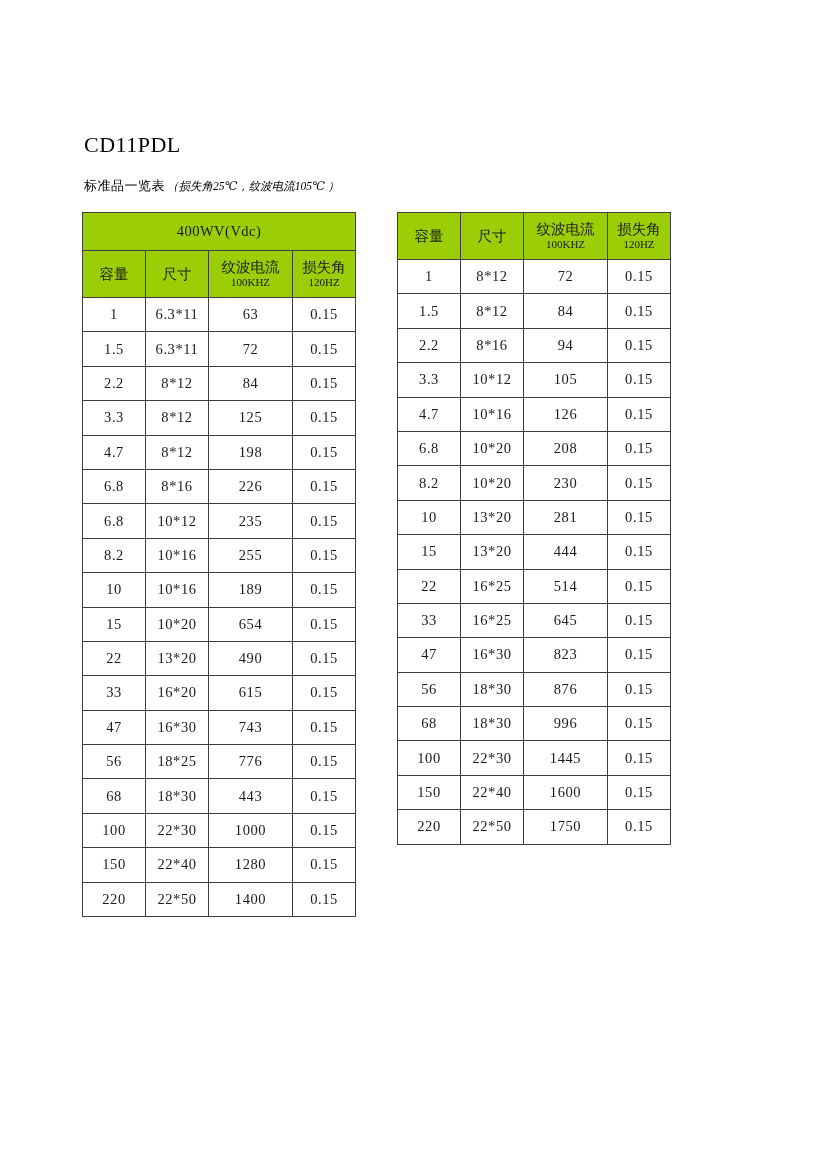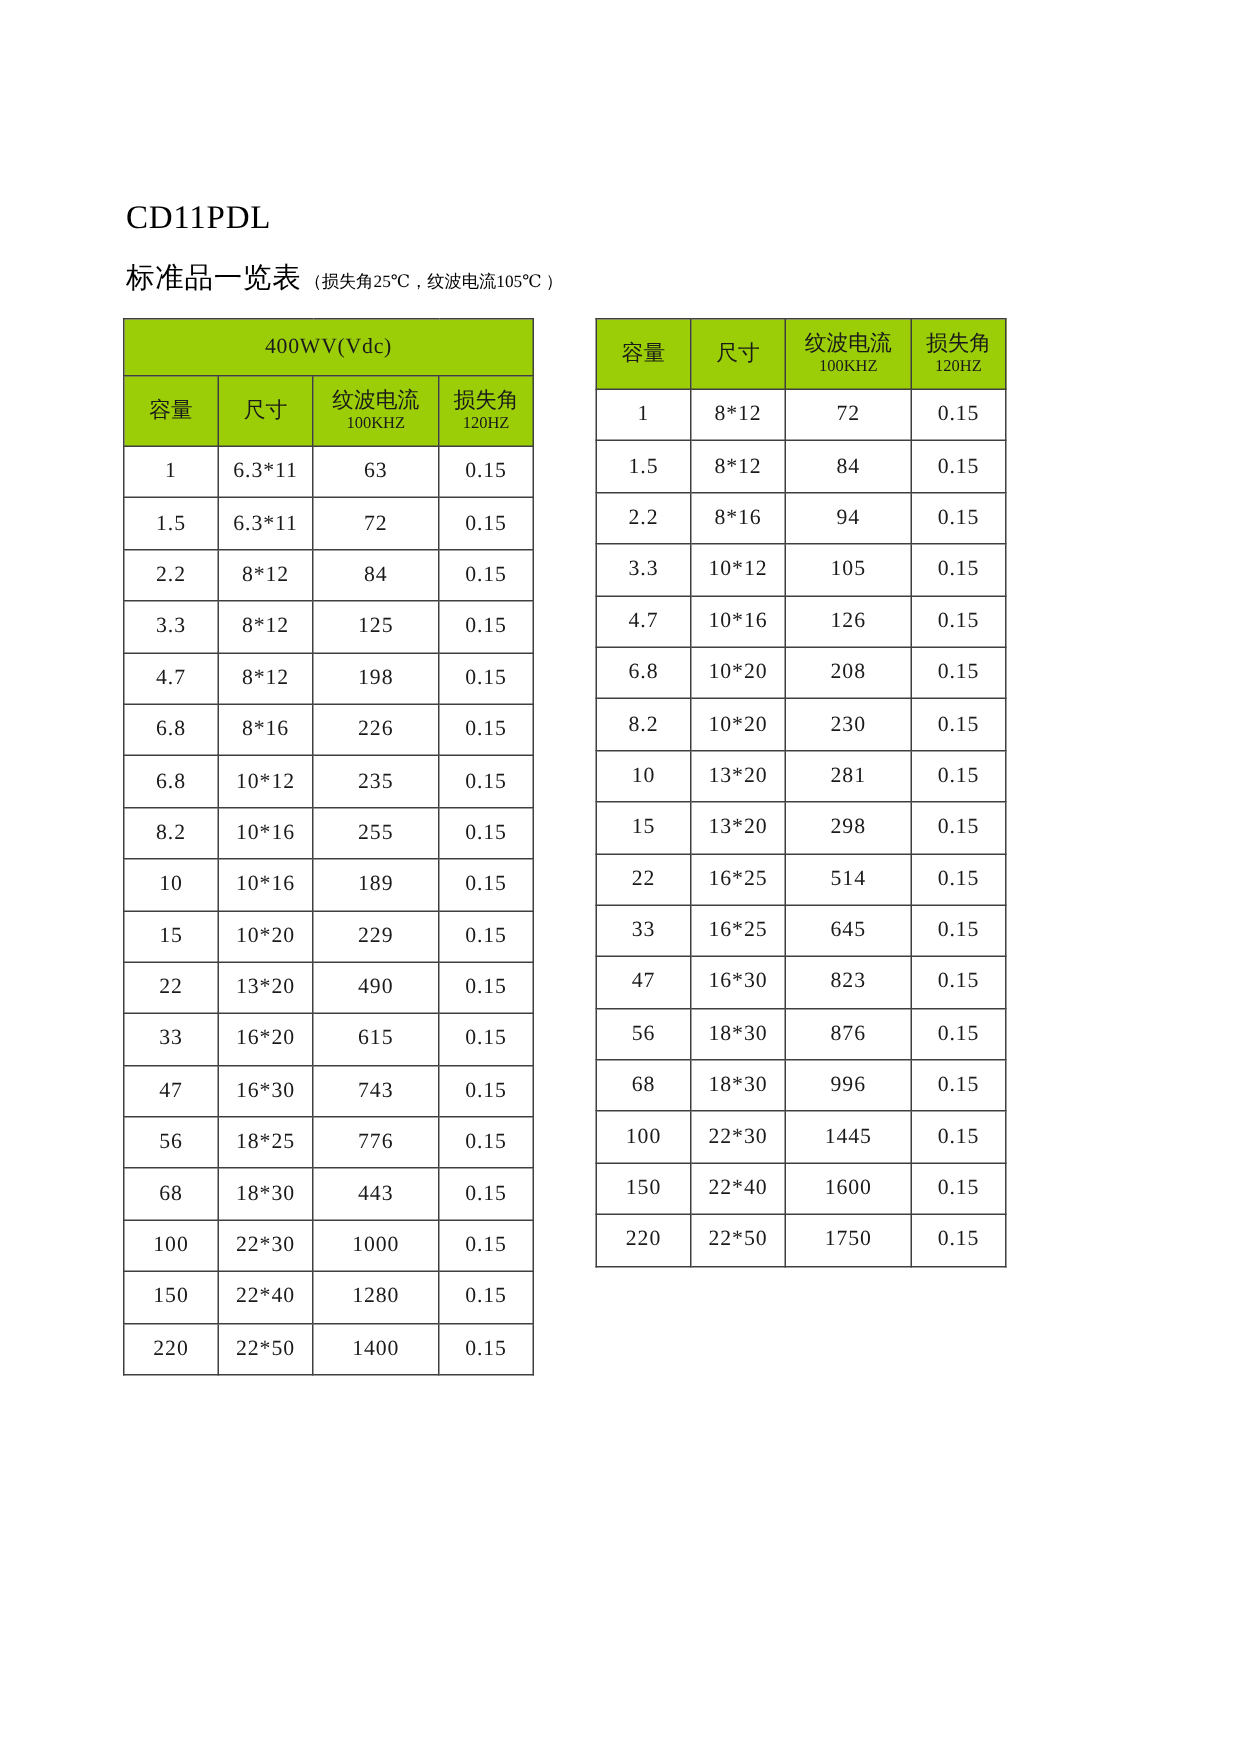--- a/index.html
+++ b/index.html
@@ -38,28 +38,29 @@
 
   .subtitle-row {
     position: absolute;
     left: 84px;
     top: 163px;
     display: flex;
     align-items: baseline;
     white-space: nowrap;
   }
   .subtitle-main {
-    font-size: 19px;
+    font-size: 13px;
     line-height: 22px;
     letter-spacing: 0.5px;
   }
   .subtitle-note {
     font-size: 11.5px;
     line-height: 14px;
     margin-left: 2px;
+    font-style: italic;
   }
 
   
   .tbl {
     position: absolute;
     border-collapse: collapse;
     table-layout: fixed;
     background: #ffffff;
     padding-left: 28px;
   }
@@ -196,21 +197,21 @@
         </tr>
         <tr>
           <td class="data-cell">10</td>
           <td class="data-cell">10*16</td>
           <td class="data-cell">189</td>
           <td class="data-cell">0.15</td>
         </tr>
         <tr>
           <td class="data-cell">15</td>
           <td class="data-cell">10*20</td>
-          <td class="data-cell">229</td>
+          <td class="data-cell">654</td>
           <td class="data-cell">0.15</td>
         </tr>
         <tr>
           <td class="data-cell">22</td>
           <td class="data-cell">13*20</td>
           <td class="data-cell">490</td>
           <td class="data-cell">0.15</td>
         </tr>
         <tr>
           <td class="data-cell">33</td>
@@ -327,21 +328,21 @@
         </tr>
         <tr>
           <td class="data-cell">10</td>
           <td class="data-cell">13*20</td>
           <td class="data-cell">281</td>
           <td class="data-cell">0.15</td>
         </tr>
         <tr>
           <td class="data-cell">15</td>
           <td class="data-cell">13*20</td>
-          <td class="data-cell">298</td>
+          <td class="data-cell">444</td>
           <td class="data-cell">0.15</td>
         </tr>
         <tr>
           <td class="data-cell">22</td>
           <td class="data-cell">16*25</td>
           <td class="data-cell">514</td>
           <td class="data-cell">0.15</td>
         </tr>
         <tr>
           <td class="data-cell">33</td>

